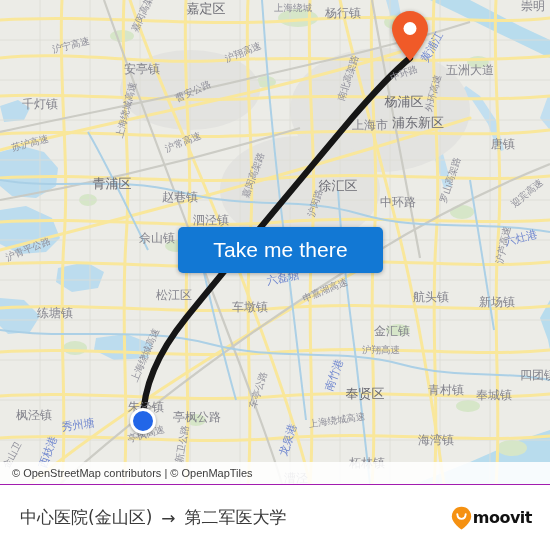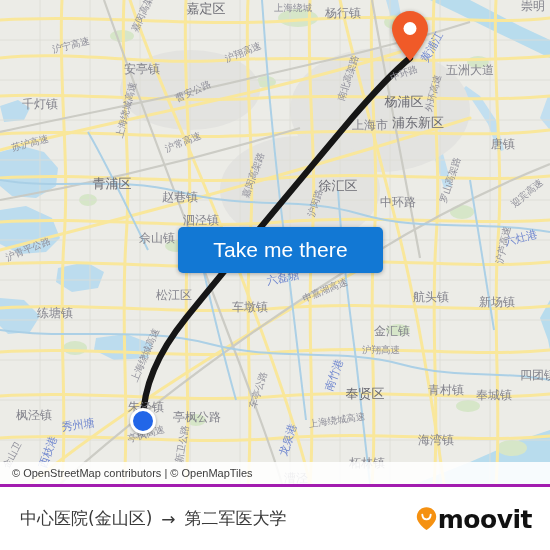--- a/index.html
+++ b/index.html
@@ -112,21 +112,21 @@
   }
 
   
   #footer {
     position: absolute;
     left: 0;
     top: 484px;
     width: 550px;
     height: 66px;
     background: #ffffff;
-    border-top: 3px solid #a21caf;
+    border-top: 1px solid #a21caf;
     display: flex;
     align-items: center;
     box-sizing: border-box;
   }
   #route-summary {
     margin-left: 20px;
     font-size: 17px;
     color: #3a3a3a;
     font-family: "DejaVu Sans", "Liberation Sans", sans-serif;
     display: flex;
@@ -141,21 +141,21 @@
   #brand-logo {
     position: absolute;
     right: 18px;
     top: 50%;
     transform: translateY(-50%);
     display: flex;
     align-items: center;
     gap: 1px;
   }
   #brand-name {
-    font-size: 25px;
+    font-size: 16px;
     font-weight: bold;
     color: #111111;
     letter-spacing: -0.5px;
     font-family: "DejaVu Sans", "Liberation Sans", sans-serif;
   }
 </style>
 </head>
 <body>
 
 <div id="app">
@@ -295,21 +295,21 @@
         <div class="map-label lbl-road" style="left: 28px; top: 249px; transform: translate(-50%, -50%) rotate(-22deg);">沪青平公路</div>
         <div class="map-label lbl-city" style="left: 112px; top: 183px;">青浦区</div>
         <div class="map-label lbl-town" style="left: 160px; top: 197px; margin-left: 20px;">赵巷镇</div>
         <div class="map-label lbl-road" style="left: 253px; top: 175px; transform: translate(-50%, -50%) rotate(-70deg);">嘉闵高架路</div>
         <div class="map-label lbl-city" style="left: 338px; top: 185px;">徐汇区</div>
         <div class="map-label lbl-town" style="left: 398px; top: 202px;">中环路</div>
         <div class="map-label lbl-road" style="left: 450px; top: 180px; transform: translate(-50%, -50%) rotate(-72deg);">罗山高架路</div>
         <div class="map-label lbl-road" style="left: 527px; top: 193px; transform: translate(-50%, -50%) rotate(-40deg);">迎宾高速</div>
         <div class="map-label lbl-road" style="left: 315px; top: 203px; transform: translate(-50%, -50%) rotate(-72deg);">沪闵路</div>
         <div class="map-label lbl-town" style="left: 157px; top: 238px;">佘山镇</div>
-        <div class="map-label lbl-town" style="left: 201px; top: 220px;">泗泾镇</div>
+        <div class="map-label lbl-town" style="left: 211px; top: 220px;">泗泾镇</div>
         <div class="map-label lbl-river" style="left: 521px; top: 238px; transform: translate(-50%, -50%) rotate(-14deg);">六灶港</div>
         <div class="map-label lbl-road" style="left: 503px; top: 245px; transform: translate(-50%, -50%) rotate(-78deg);">沪芦高速</div>
         <div class="map-label lbl-river" style="left: 283px; top: 278px; transform: translate(-50%, -50%) rotate(-12deg);">六磊塘</div>
         <div class="map-label lbl-road" style="left: 325px; top: 290px; transform: translate(-50%, -50%) rotate(-22deg);">申嘉湖高速</div>
         <div class="map-label lbl-town" style="left: 174px; top: 295px;">松江区</div>
         <div class="map-label lbl-town" style="left: 55px; top: 313px;">练塘镇</div>
         <div class="map-label lbl-town" style="left: 250px; top: 307px;">车墩镇</div>
         <div class="map-label lbl-town" style="left: 431px; top: 297px;">航头镇</div>
         <div class="map-label lbl-town" style="left: 497px; top: 302px;">新场镇</div>
         <div class="map-label lbl-road" style="left: 145px; top: 355px; transform: translate(-50%, -50%) rotate(-67deg);">上海绕城高速</div>

